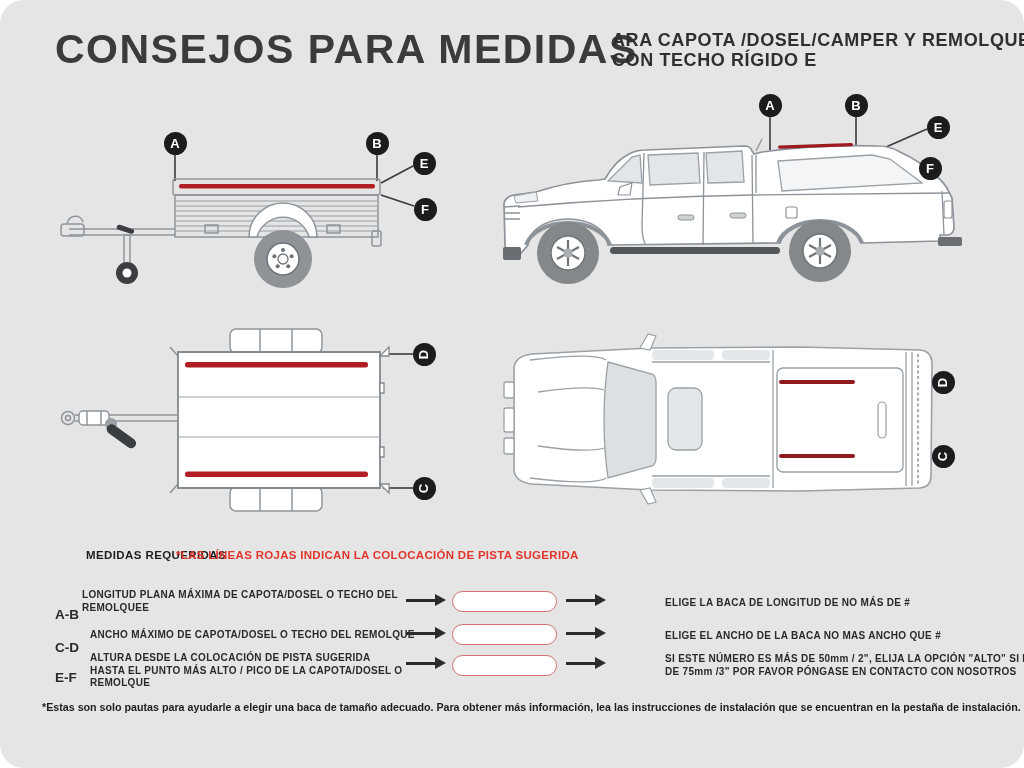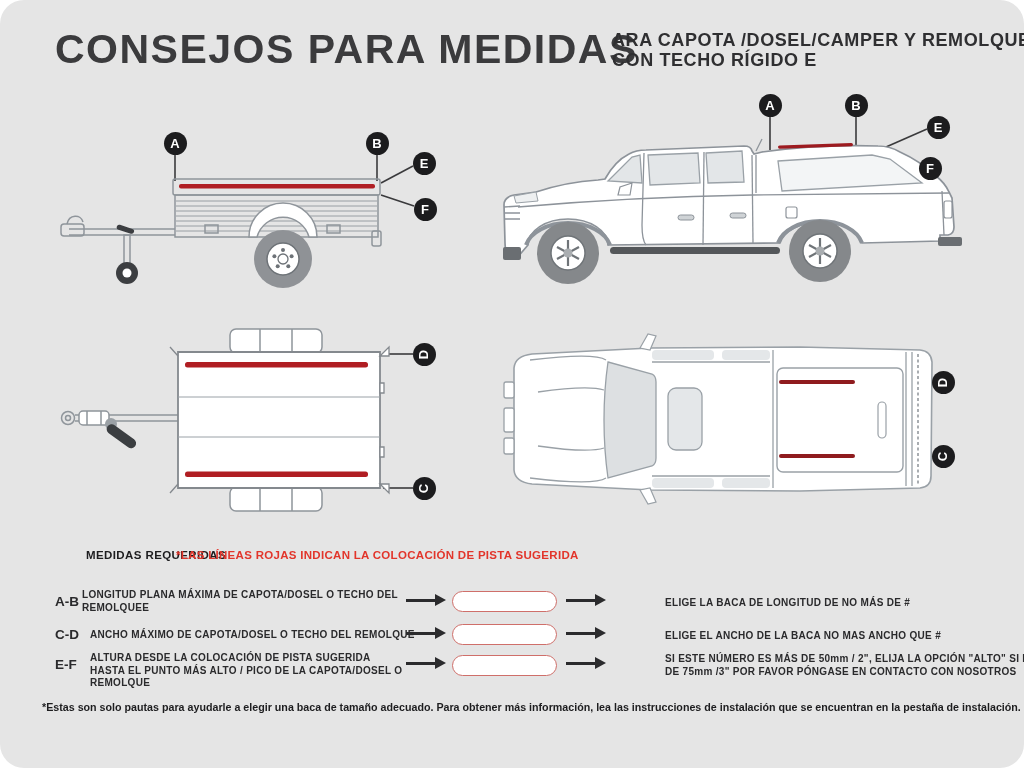--- a/index.html
+++ b/index.html
@@ -10,21 +10,21 @@
   .title{font-size:41px;font-weight:800;letter-spacing:1.5px;color:#3b3b3d;white-space:nowrap;}
   .subtitle{font-size:18px;font-weight:700;letter-spacing:.6px;line-height:20px;color:#2f2f31;white-space:nowrap;}
   
   .marker{position:absolute;width:23px;height:23px;border-radius:50%;background:#1c1c1e;
           display:flex;align-items:center;justify-content:center;z-index:5;}
   .marker span{color:#fff;font-size:13px;font-weight:700;line-height:1;}
   .marker.rot span{transform:rotate(-90deg);}
   
   .sec-title{font-size:11.5px;font-weight:700;letter-spacing:.4px;color:#1d1d1f;white-space:nowrap;}
   .red-note{font-size:11.5px;font-weight:700;letter-spacing:.3px;color:#e2352b;white-space:nowrap;}
-  .row-label{font-size:13.5px;font-weight:700;color:#2a2a2c;}
+  .row-label{font-size:13.5px;font-weight:700;color:#2a2a2c;margin-top:13px;}
   .row-desc{font-size:10px;font-weight:700;letter-spacing:.3px;line-height:12.5px;color:#2a2a2c;}
   .row-instr{font-size:10px;font-weight:700;letter-spacing:.3px;line-height:13px;color:#2a2a2c;padding-left:48px;}
   .arr{position:absolute;width:30px;height:3px;background:#2b2b2d;}
   .arr::after{content:"";position:absolute;right:-10px;top:-5px;width:0;height:0;
               border-left:11px solid #2b2b2d;border-top:6.5px solid transparent;border-bottom:6.5px solid transparent;}
   .pill{position:absolute;width:103px;height:19px;border:1.5px solid #cf6f6a;border-radius:11px;background:#fff;}
   .footnote{font-size:10.7px;font-weight:700;letter-spacing:0px;color:#1d1d1f;white-space:nowrap;}
   svg{display:block;}
   svg *{vector-effect:non-scaling-stroke;}
 </style>

